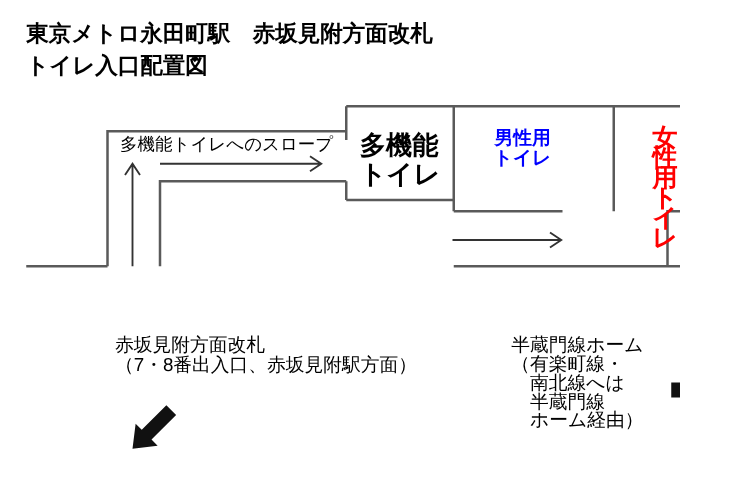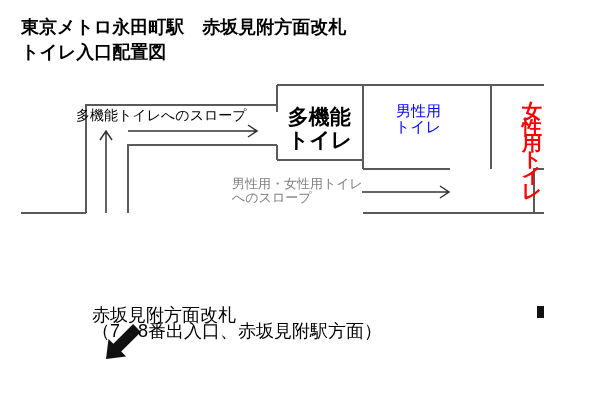--- a/index.html
+++ b/index.html
@@ -4,32 +4,32 @@
 <style>
   html,body{margin:0;padding:0;background:#fff;}
   #stage{
     position:relative;width:520px;height:400px;background:var(--bg,#fff);
     font-family:"Liberation Sans",sans-serif;color:var(--text,#000);
     overflow:hidden;
     padding-left:24px;
   }
   .abs{position:absolute;white-space:pre-line;}
   #title{left:21px;top:15px;font-size:18px;font-weight:bold;line-height:25px;}
-  #multi-slope-label{left:76px;top:108px;font-size:14px;line-height:15px;}
+  #multi-slope-label{left:96px;top:108px;font-size:14px;line-height:15px;}
   #multi-room-label{left:320px;top:105px;transform:translateX(-50%);
     font-size:21px;font-weight:bold;line-height:23px;text-align:left;}
   #mens-room-label{left:418px;top:103px;transform:translateX(-50%);
-    font-size:15px;font-weight:normal;line-height:16px;text-align:right;
+    font-size:15px;font-weight:bold;line-height:16px;text-align:center;
     color:var(--mens,#0000ff);}
   #womens-room-label{left:532px;top:103px;transform:translateX(-50%);
     font-size:20px;font-weight:bold;line-height:16px;text-align:center;
     color:var(--womens,#ff0000);}
   #mw-slope-label{left:232px;top:177px;font-size:13px;line-height:14px;
     color:var(--slope,#808080);}
-  #gate-label{left:92px;top:269px;font-size:18px;line-height:16px;margin-top:38px;}
+  #gate-label{left:92px;top:269px;font-size:15px;line-height:16px;}
   #platform-label{left:409px;top:269px;font-size:15px;line-height:15px;}
   svg{position:absolute;left:0;top:0;}
   .wall{stroke:var(--wall,#5a5a5a);stroke-width:2;fill:none;}
   .thin-arrow{stroke:var(--arrow,#333);stroke-width:1.5;fill:none;}
   .thick-arrow{fill:var(--thick,#111);stroke:none;}
 </style>
 </head>
 <body>
 
 <div id="stage" style="--mens: #0000ff; --womens: #ff0000; --slope: #808080; --wall: #5a5a5a; --arrow: #333333; --thick: #111111; --text: #000000; --bg: #ffffff;">
@@ -60,20 +60,23 @@
 
   <div id="multi-room-label" class="abs">多機能
 トイレ</div>
 
   <div id="mens-room-label" class="abs">男性用
 トイレ</div>
 
   <div id="womens-room-label" class="abs">女性用
 トイレ</div>
 
-  <div id="mw-slope-label" class="abs">男性用・女性用トイレ
-へのスロープ</div>
 
   <div id="gate-label" class="abs">赤坂見附方面改札
 （7・8番出入口、赤坂見附駅方面）</div>
 
+  <div id="platform-label" class="abs">半蔵門線ホーム
+（有楽町線・
+　南北線へは
+　半蔵門線
+　ホーム経由）</div>
 
 </div>
 
 </body></html>

